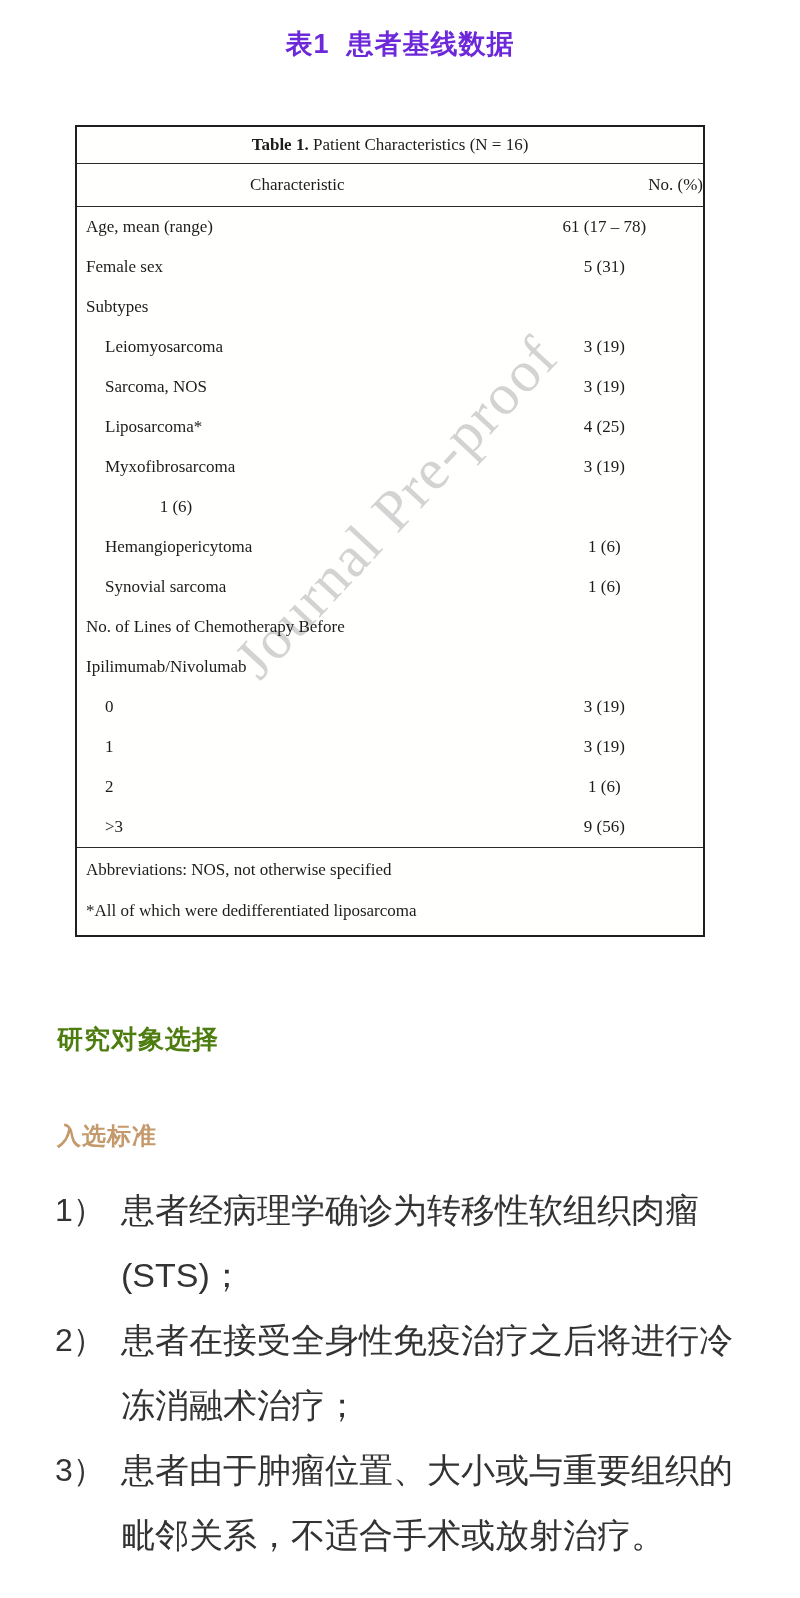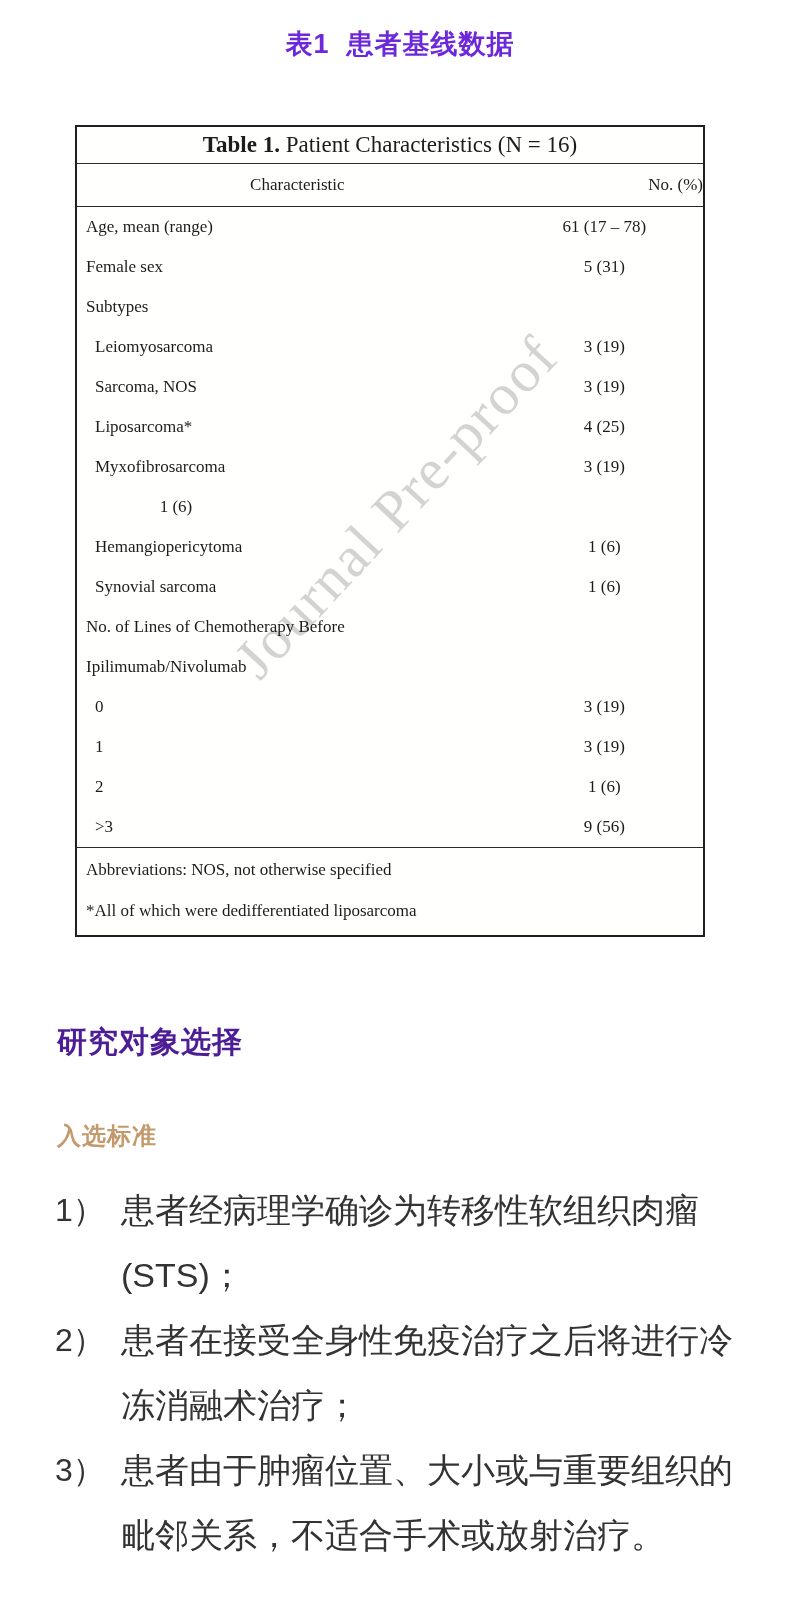--- a/index.html
+++ b/index.html
@@ -53,58 +53,58 @@
     z-index: 0;
     font-family: "Liberation Serif", serif;
   }
   .t-inner { position: relative; z-index: 1; }
   .t-caption {
     height: 37px;
     display: flex;
     align-items: center;
     justify-content: center;
     border-bottom: 1.5px solid #2a2a2a;
-    font-size: 23px;
+    font-size: 17px;
   }
   .t-caption .cap-bold { font-weight: bold; }
   .t-caption .cap-rest { white-space: pre; }
   .t-head {
     height: 43px;
     display: flex;
     align-items: center;
     border-bottom: 1.5px solid #2a2a2a;
     font-size: 17px;
   }
   .t-col-label { width: 430px; text-align: center; padding-left: 12px; }
   .t-col-value { width: 198px; text-align: right; }
   .t-row {
     height: 40px;
     display: flex;
     align-items: center;
     font-size: 17px;
   }
   .t-cell-label { width: 430px; padding-left: 9px; }
-  .t-row.indent .t-cell-label { padding-left: 18px; }
+  .t-row.indent .t-cell-label { padding-left: 28px; }
   .t-cell-value { width: 198px; text-align: center; }
   .t-foot {
     border-top: 1.5px solid #2a2a2a;
     padding: 12px 0 0 9px;
     font-size: 17px;
   }
   .t-foot .foot-line { margin-bottom: 21px; }
 
   
   .heading-serif {
     position: absolute;
     left: 57px;
     top: 1022px;
     font-family: "Liberation Serif", serif;
-    font-size: 30px;
+    font-size: 26px;
     font-weight: bold;
-    color: #4c1d95;
+    color: #4d7c0f;
     letter-spacing: 1px;
   }
   .heading-sans {
     position: absolute;
     left: 57px;
     top: 1120px;
     font-family: "Liberation Sans", sans-serif;
     font-size: 24px;
     font-weight: bold;
     color: #c49a6c;

